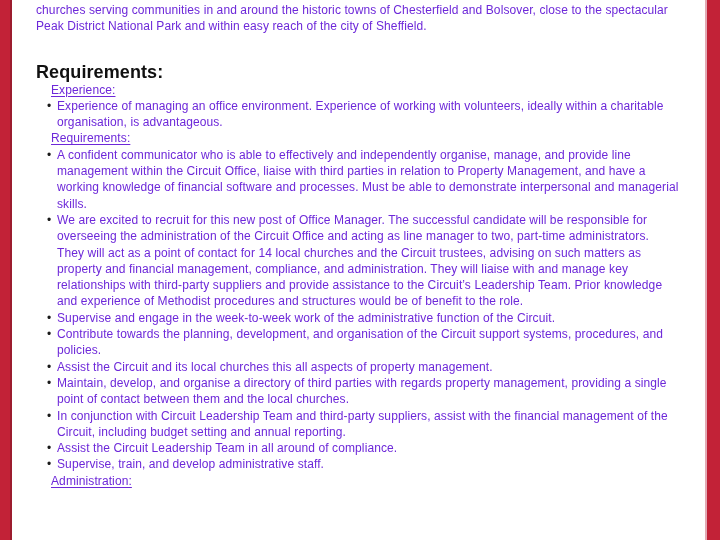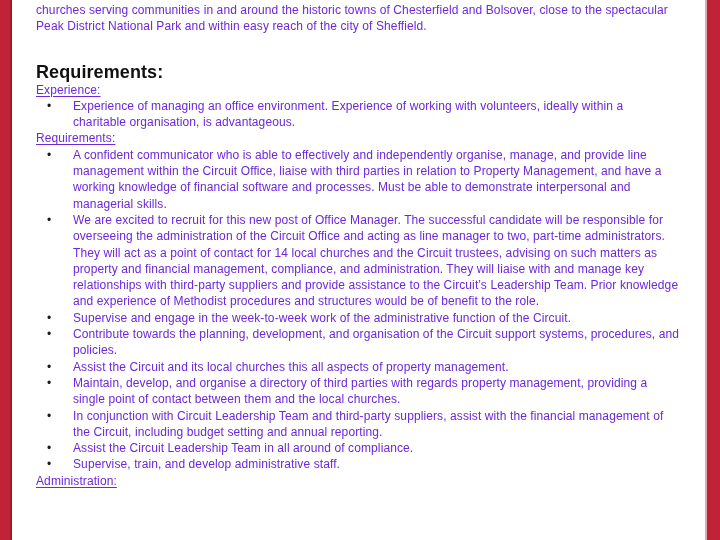--- a/index.html
+++ b/index.html
@@ -39,36 +39,36 @@
     font-size: 18px;
     font-weight: 700;
     line-height: 19px;
     margin-top: 28px;
     letter-spacing: 0.1px;
     color: #111111;
   }
   .group-label {
     text-decoration: underline;
     text-underline-offset: 2px;
+    margin-left: 15px;
   }
   .bullet-row {
     display: flex;
     align-items: flex-start;
     padding-left: 11px;
   }
   .bullet-marker {
     flex: 0 0 10px;
     width: 10px;
     font-size: 12px;
     line-height: 16.3px;
   }
   .bullet-text {
     flex: 1 1 auto;
     margin-right: 2px;
-    margin-left: 16px;
   }
 </style>
 </head>
 <body style="background: rgb(255, 255, 255);">
 
 <div class="strip left" style="background: rgb(194, 34, 55); border-right-color: rgb(156, 28, 46);"></div>
 <div class="strip right" style="background: rgb(194, 34, 55); border-left-color: rgb(226, 169, 179);"></div>
 
 <div class="content">
   <p class="body-text intro">churches serving communities in and around the historic towns of Chesterfield and Bolsover, close to the spectacular Peak District National Park and within easy reach of the city of Sheffield.</p>

